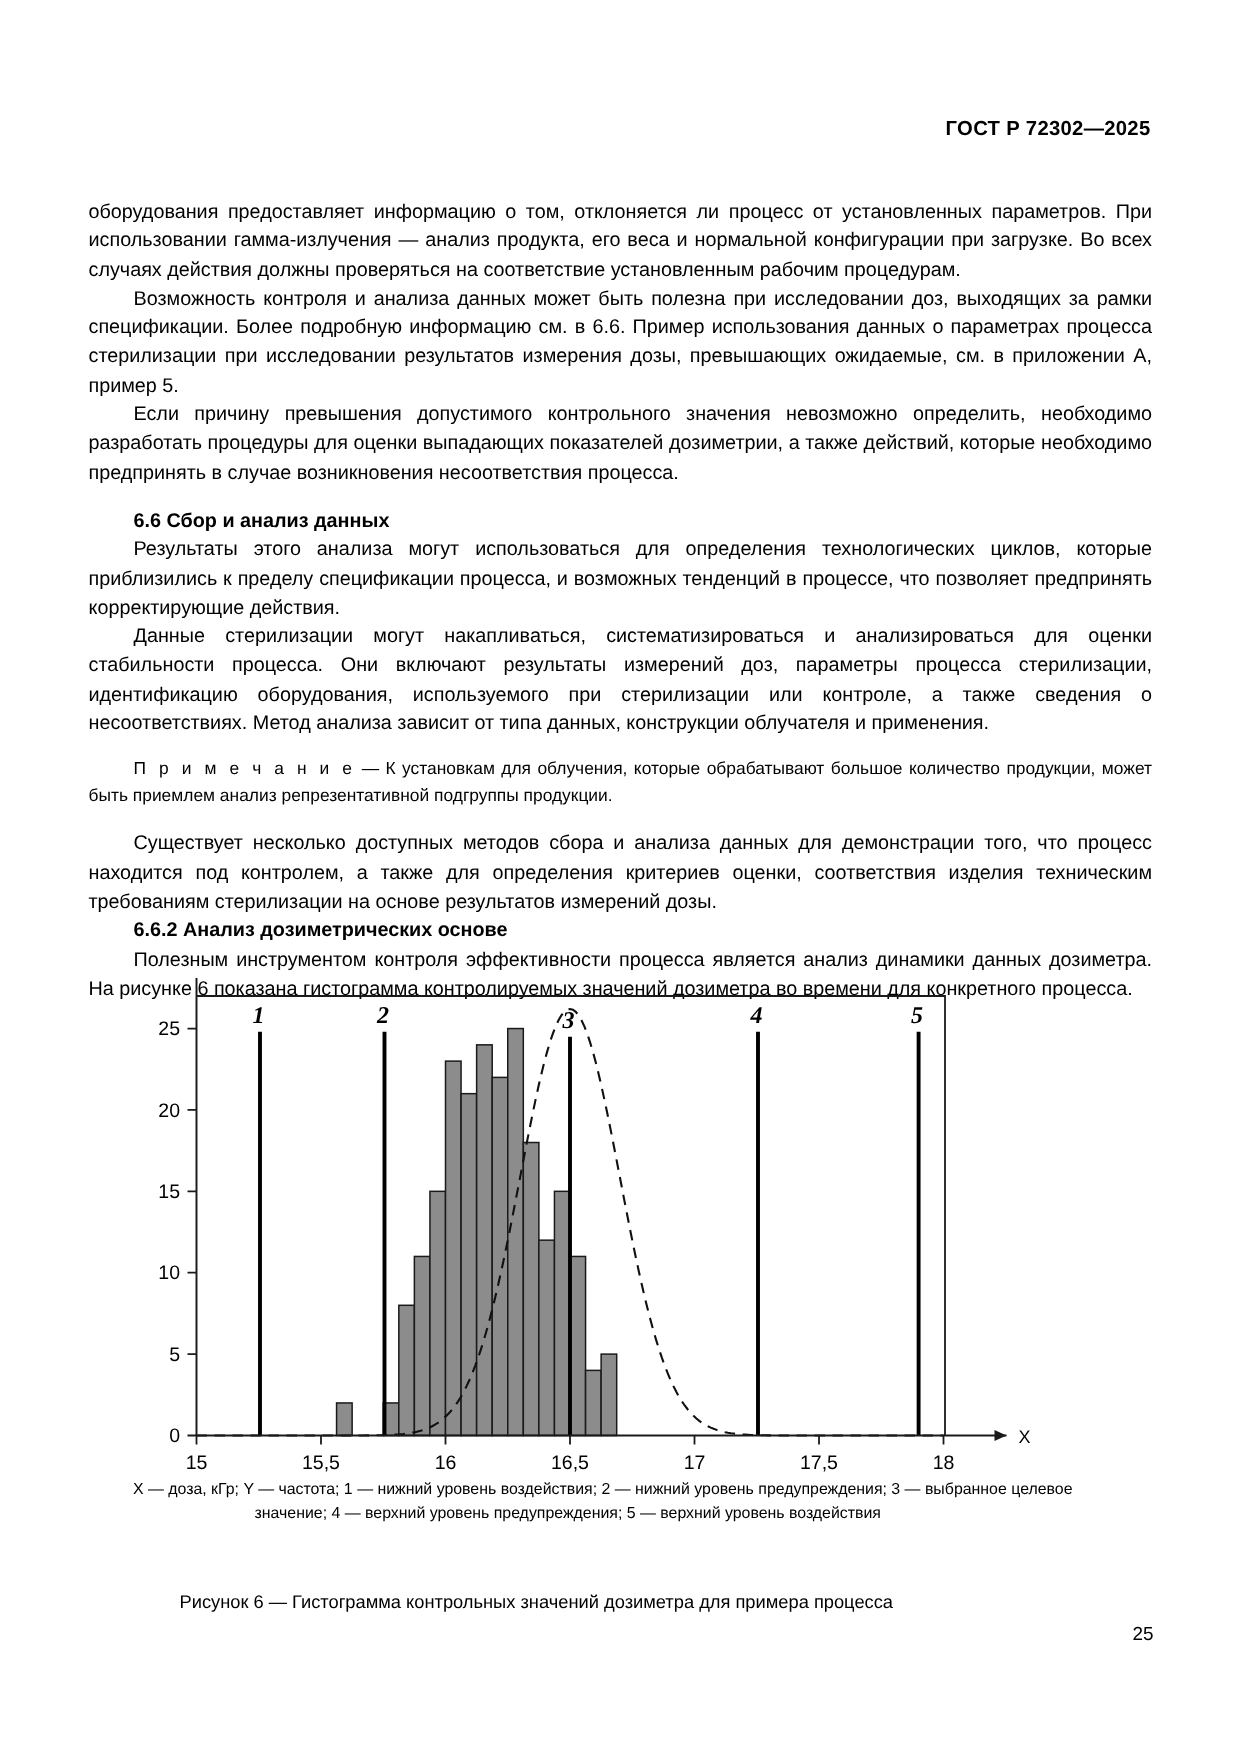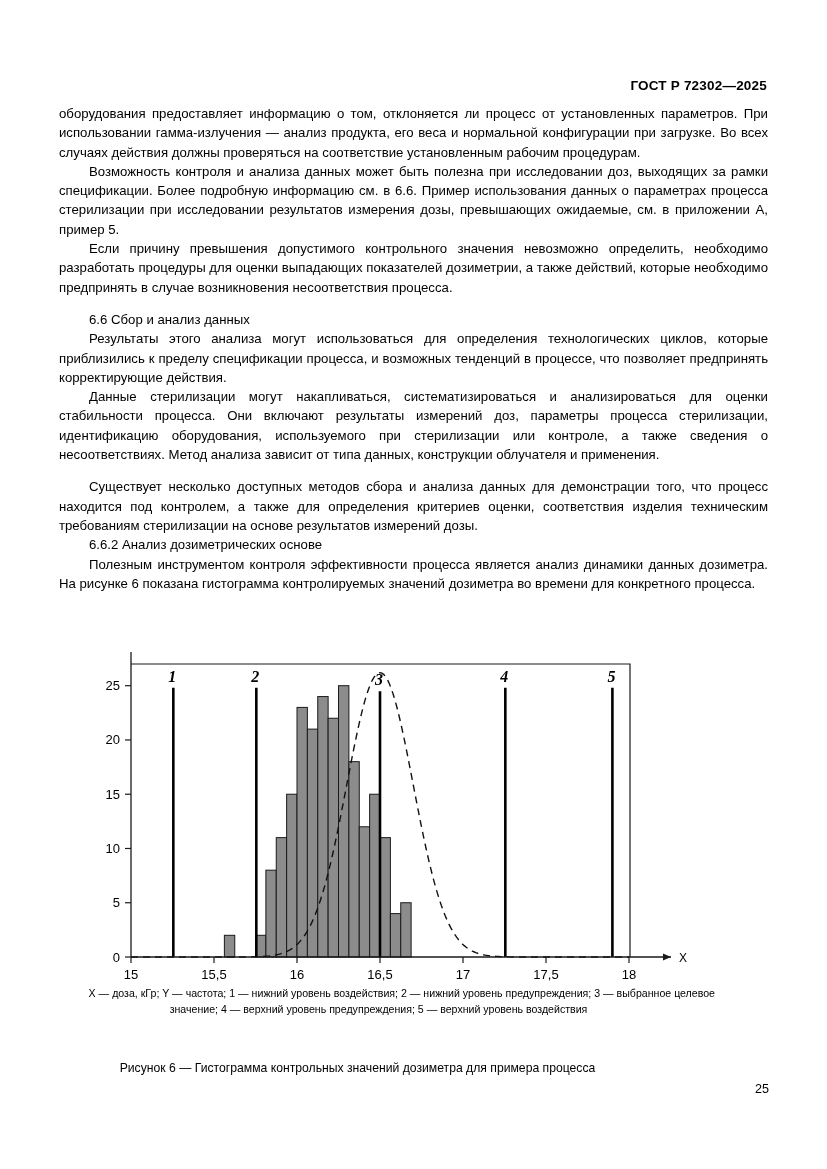--- a/index.html
+++ b/index.html
@@ -32,26 +32,26 @@
   }
   p.body{
     margin:0 0 0 0;
     font-size:13.2px;
     line-height:19.3px;
     text-align:justify;
     text-justify:inter-word;
     text-indent:30px;
     hyphens:none;
   }
-  p.body.noind{text-indent:0;}
+  p.body.noind{text-indent:0;margin-top:27px;}
   h3.head{
     margin:13px 0 0 0;
     font-size:13.2px;
     line-height:19.3px;
-    font-weight:normal;
+    font-weight:bold;
     text-indent:30px;
   }
   p.note{
     margin:13px 0 0 0;
     font-size:11.6px;
     line-height:17.5px;
     text-align:justify;
     text-indent:30px;
   }
   .note .lbl{letter-spacing:2.2px;}
@@ -100,20 +100,21 @@
   <div class="content">
     <p class="body noind">оборудования предоставляет информацию о том, отклоняется ли процесс от установленных параметров. При использовании гамма-излучения — анализ продукта, его веса и нормальной конфигурации при загрузке. Во всех случаях действия должны проверяться на соответствие установленным рабочим процедурам.</p>
     <p class="body">Возможность контроля и анализа данных может быть полезна при исследовании доз, выходящих за рамки спецификации. Более подробную информацию см. в 6.6. Пример использования данных о параметрах процесса стерилизации при исследовании результатов измерения дозы, превышающих ожидаемые, см. в приложении А, пример 5.</p>
     <p class="body">Если причину превышения допустимого контрольного значения невозможно определить, необходимо разработать процедуры для оценки выпадающих показателей дозиметрии, а также действий, которые необходимо предпринять в случае возникновения несоответствия процесса.</p>
 
     <h3 class="head">6.6 Сбор и анализ данных</h3>
 
     <p class="body">Результаты этого анализа могут использоваться для определения технологических циклов, которые приблизились к пределу спецификации процесса, и возможных тенденций в процессе, что позволяет предпринять корректирующие действия.</p>
     <p class="body">Данные стерилизации могут накапливаться, систематизироваться и анализироваться для оценки стабильности процесса. Они включают результаты измерений доз, параметры процесса стерилизации, идентификацию оборудования, используемого при стерилизации или контроле, а также сведения о несоответствиях. Метод анализа зависит от типа данных, конструкции облучателя и применения.</p>
 
+    <p class="note"><span class="lbl">П р и м е ч а н и е</span><span> — К установкам для облучения, которые обрабатывают большое количество продукции, может быть приемлем анализ репрезентативной подгруппы продукции.</span></p>
 
     <p class="body" style="margin-top:13px;">Существует несколько доступных методов сбора и анализа данных для демонстрации того, что процесс находится под контролем, а также для определения критериев оценки, соответствия изделия техническим требованиям стерилизации на основе результатов измерений дозы.</p>
 
     <h3 class="head" style="margin-top:0;">6.6.2 Анализ дозиметрических основе</h3>
 
     <p class="body">Полезным инструментом контроля эффективности процесса является анализ динамики данных дозиметра. На рисунке 6 показана гистограмма контролируемых значений дозиметра во времени для конкретного процесса.</p>
   </div>
 
   <div class="figure">
     <div class="chartwrap">

